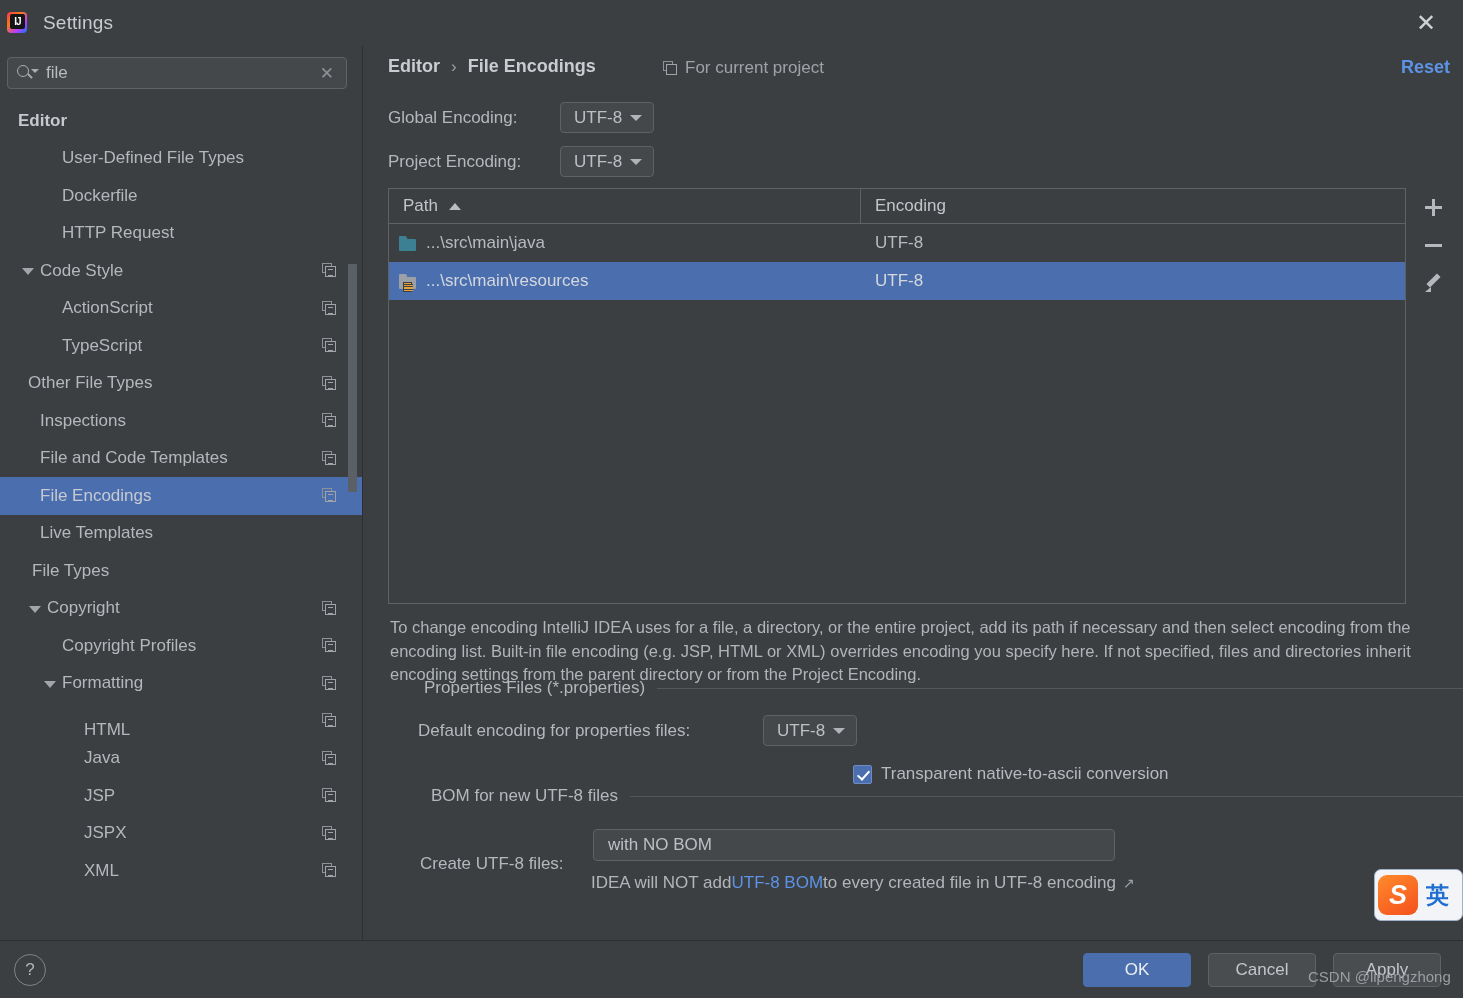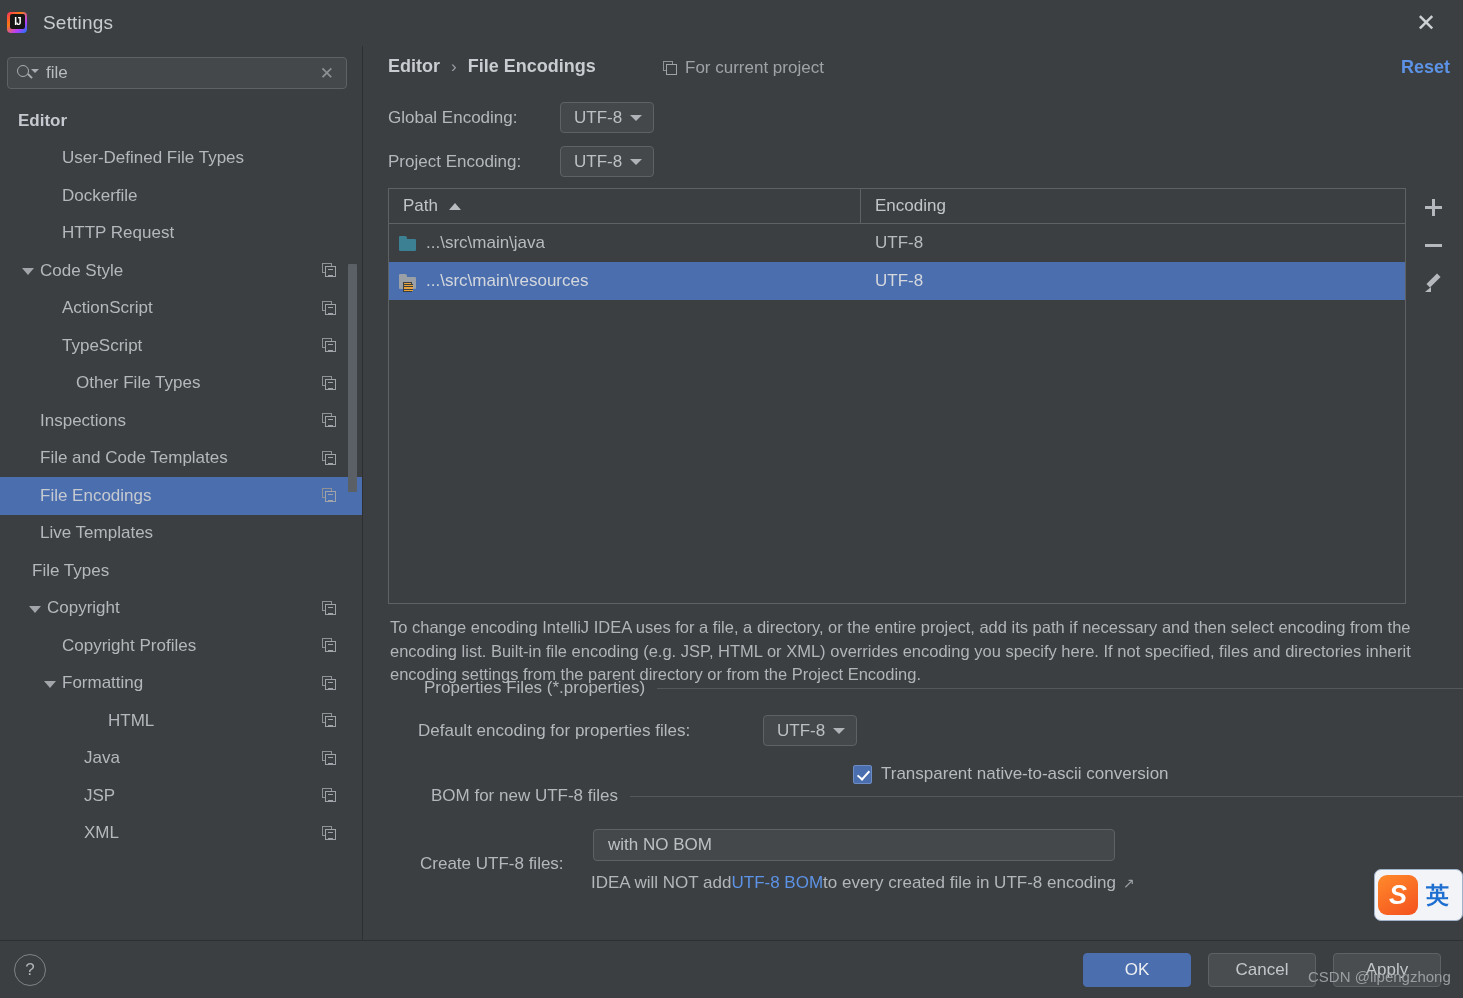--- a/index.html
+++ b/index.html
@@ -312,21 +312,21 @@
           <span class="fr"></span>
         </span>
       </div>
       <div class="tree-row" style="padding-left: 62px;">
         <span class="tree-label">TypeScript</span>
         <span class="cfg-icon">
           <span class="bk"></span>
           <span class="fr"></span>
         </span>
       </div>
-      <div class="tree-row" style="padding-left: 76px;">
+      <div class="tree-row" style="padding-left: 28px;">
         <span class="tree-label">Other File Types</span>
         <span class="cfg-icon">
           <span class="bk"></span>
           <span class="fr"></span>
         </span>
       </div>
       <div class="tree-row" style="padding-left: 40px;">
         <span class="tree-label">Inspections</span>
         <span class="cfg-icon">
           <span class="bk"></span>
@@ -369,36 +369,43 @@
         </span>
       </div>
       <div class="tree-row" style="padding-left: 44px;">
         <span class="tw open" style="margin-right: 5px;"></span>
         <span class="tree-label">Formatting</span>
         <span class="cfg-icon">
           <span class="bk"></span>
           <span class="fr"></span>
         </span>
       </div>
-      <div class="tree-row" style="padding-left: 108px;">
+      <div class="tree-row" style="padding-left: 84px; align-items: flex-end;">
         <span class="tree-label">HTML</span>
         <span class="cfg-icon">
           <span class="bk"></span>
           <span class="fr"></span>
         </span>
       </div>
       <div class="tree-row" style="padding-left: 84px;">
         <span class="tree-label">Java</span>
         <span class="cfg-icon">
           <span class="bk"></span>
           <span class="fr"></span>
         </span>
       </div>
       <div class="tree-row" style="padding-left: 84px;">
         <span class="tree-label">JSP</span>
+        <span class="cfg-icon">
+          <span class="bk"></span>
+          <span class="fr"></span>
+        </span>
+      </div>
+      <div class="tree-row" style="padding-left: 84px;">
+        <span class="tree-label">JSPX</span>
         <span class="cfg-icon">
           <span class="bk"></span>
           <span class="fr"></span>
         </span>
       </div>
       <div class="tree-row" style="padding-left: 84px;">
         <span class="tree-label">XML</span>
         <span class="cfg-icon">
           <span class="bk"></span>
           <span class="fr"></span>

